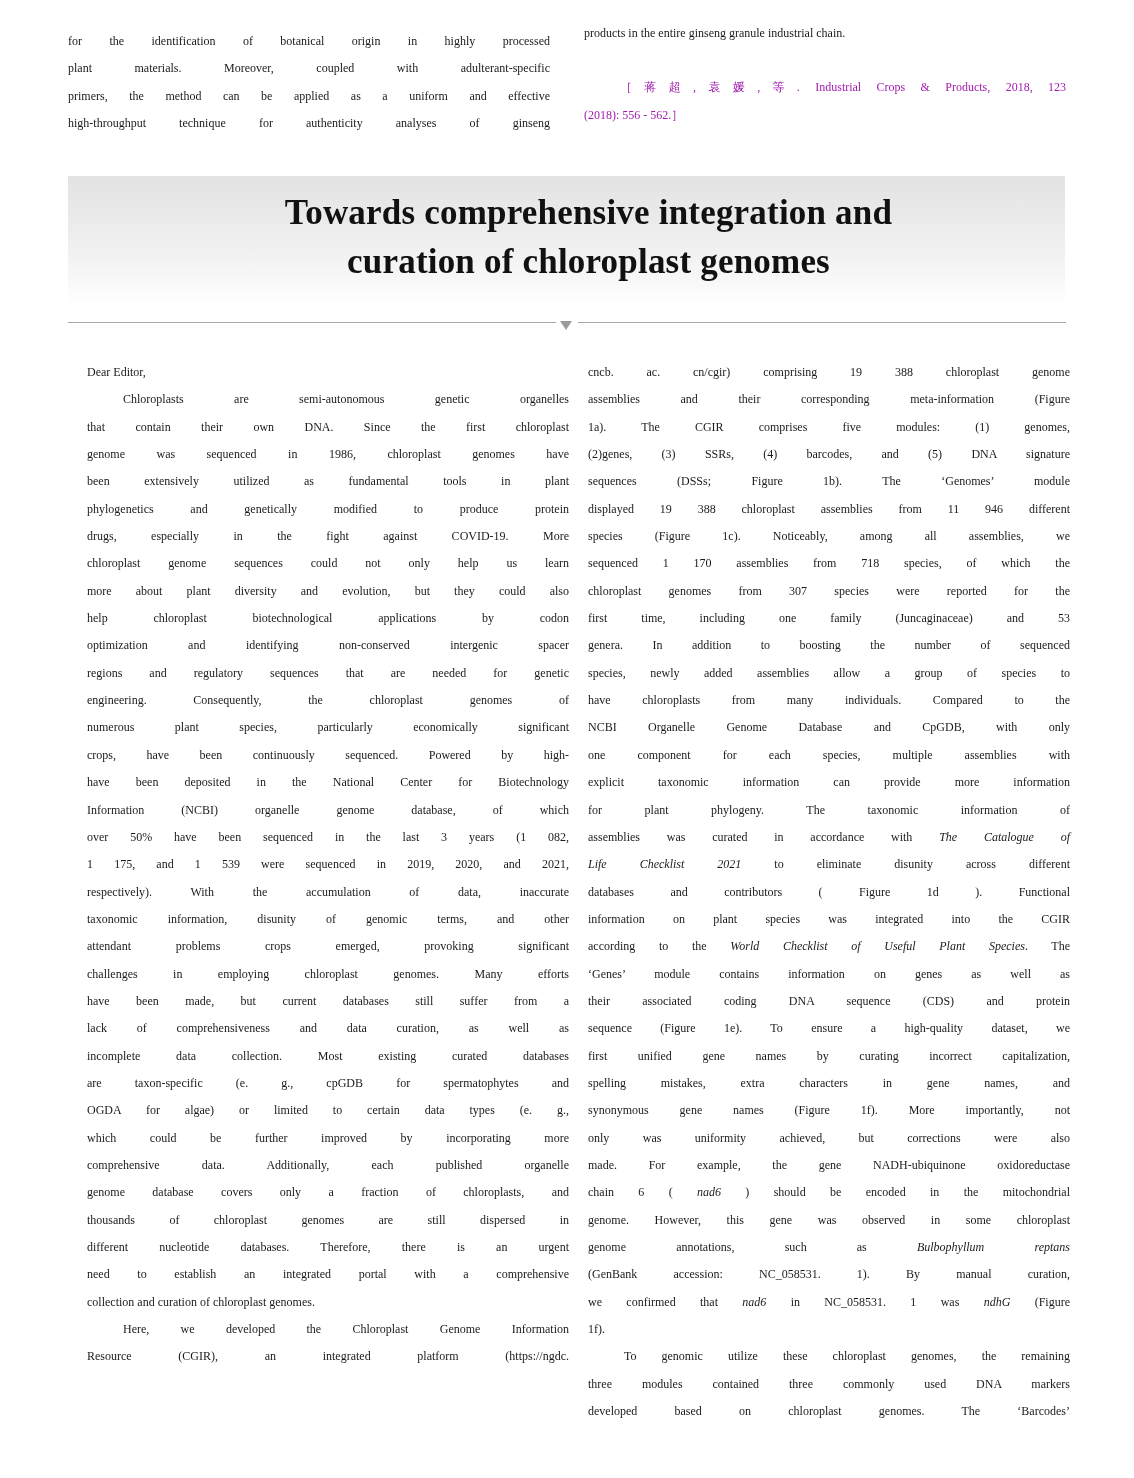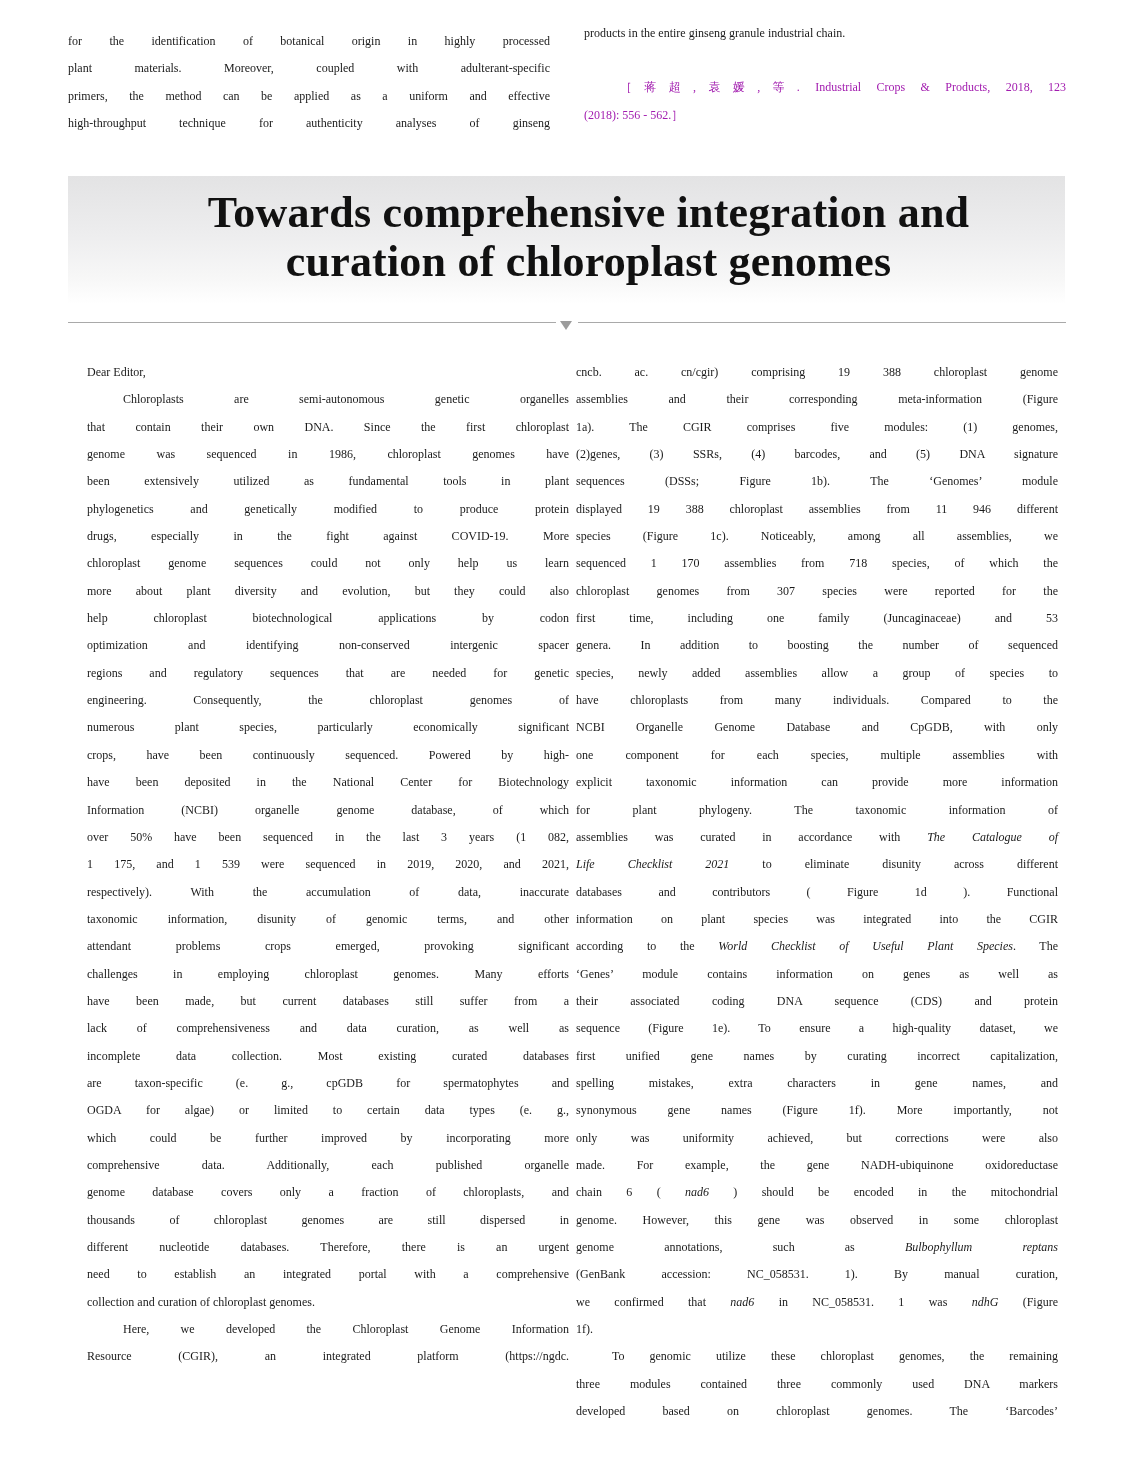--- a/index.html
+++ b/index.html
@@ -8,29 +8,29 @@
   .col { position: absolute; width: 482px; font-size: 12px; line-height: 27.35px; }
   .line { display: block; text-align: justify; text-align-last: justify; white-space: nowrap; height: 27.35px; overflow: visible; }
   .line.last { text-align-last: left; }
   .indent { text-indent: 36px; }
   .top-left { left: 68px; top: 28px; }
   .top-right { left: 584px; top: 20px; }
   .cite { margin-top: 27px; color: #a21caf; }
   .title-band { position: absolute; left: 68px; top: 176px; width: 997px; height: 128px;
      background: linear-gradient(to bottom, #e3e3e4 0%, #ededee 45%, #f7f7f7 80%, #ffffff 100%); }
   .title { position: absolute; left: 0; right: 0; top: 12px; text-align: center;
-     font-family: "Liberation Serif", serif; font-weight: bold; font-size: 44px; line-height: 49px;
+     font-family: "Liberation Serif", serif; font-weight: bold; font-size: 35px; line-height: 49px;
      color: #111; letter-spacing: 0.2px; padding-left: 44px; }
   .divider { position: absolute; top: 322px; height: 1px; background: #a9a9a9; }
   .divider.left { left: 68px; width: 488px; }
   .divider.right { left: 578px; width: 488px; }
   .tri { position: absolute; left: 560px; top: 321px; width: 0; height: 0;
      border-left: 6px solid transparent; border-right: 6px solid transparent; border-top: 9px solid #9c9c9c; }
   .body-left { left: 68px; top: 359px; margin-left: 19px; }
-  .body-right { left: 576px; top: 359px; }
+  .body-right { left: 588px; top: 359px; }
 </style>
 </head>
 <body>
 
 <div class="col top-left">
   <span class="line">for the identification of botanical origin in highly processed</span>
   <span class="line">plant materials. Moreover, coupled with adulterant-specific</span>
   <span class="line">primers, the method can be applied as a uniform and effective</span>
   <span class="line">high-throughput technique for authenticity analyses of ginseng</span>
 </div>

